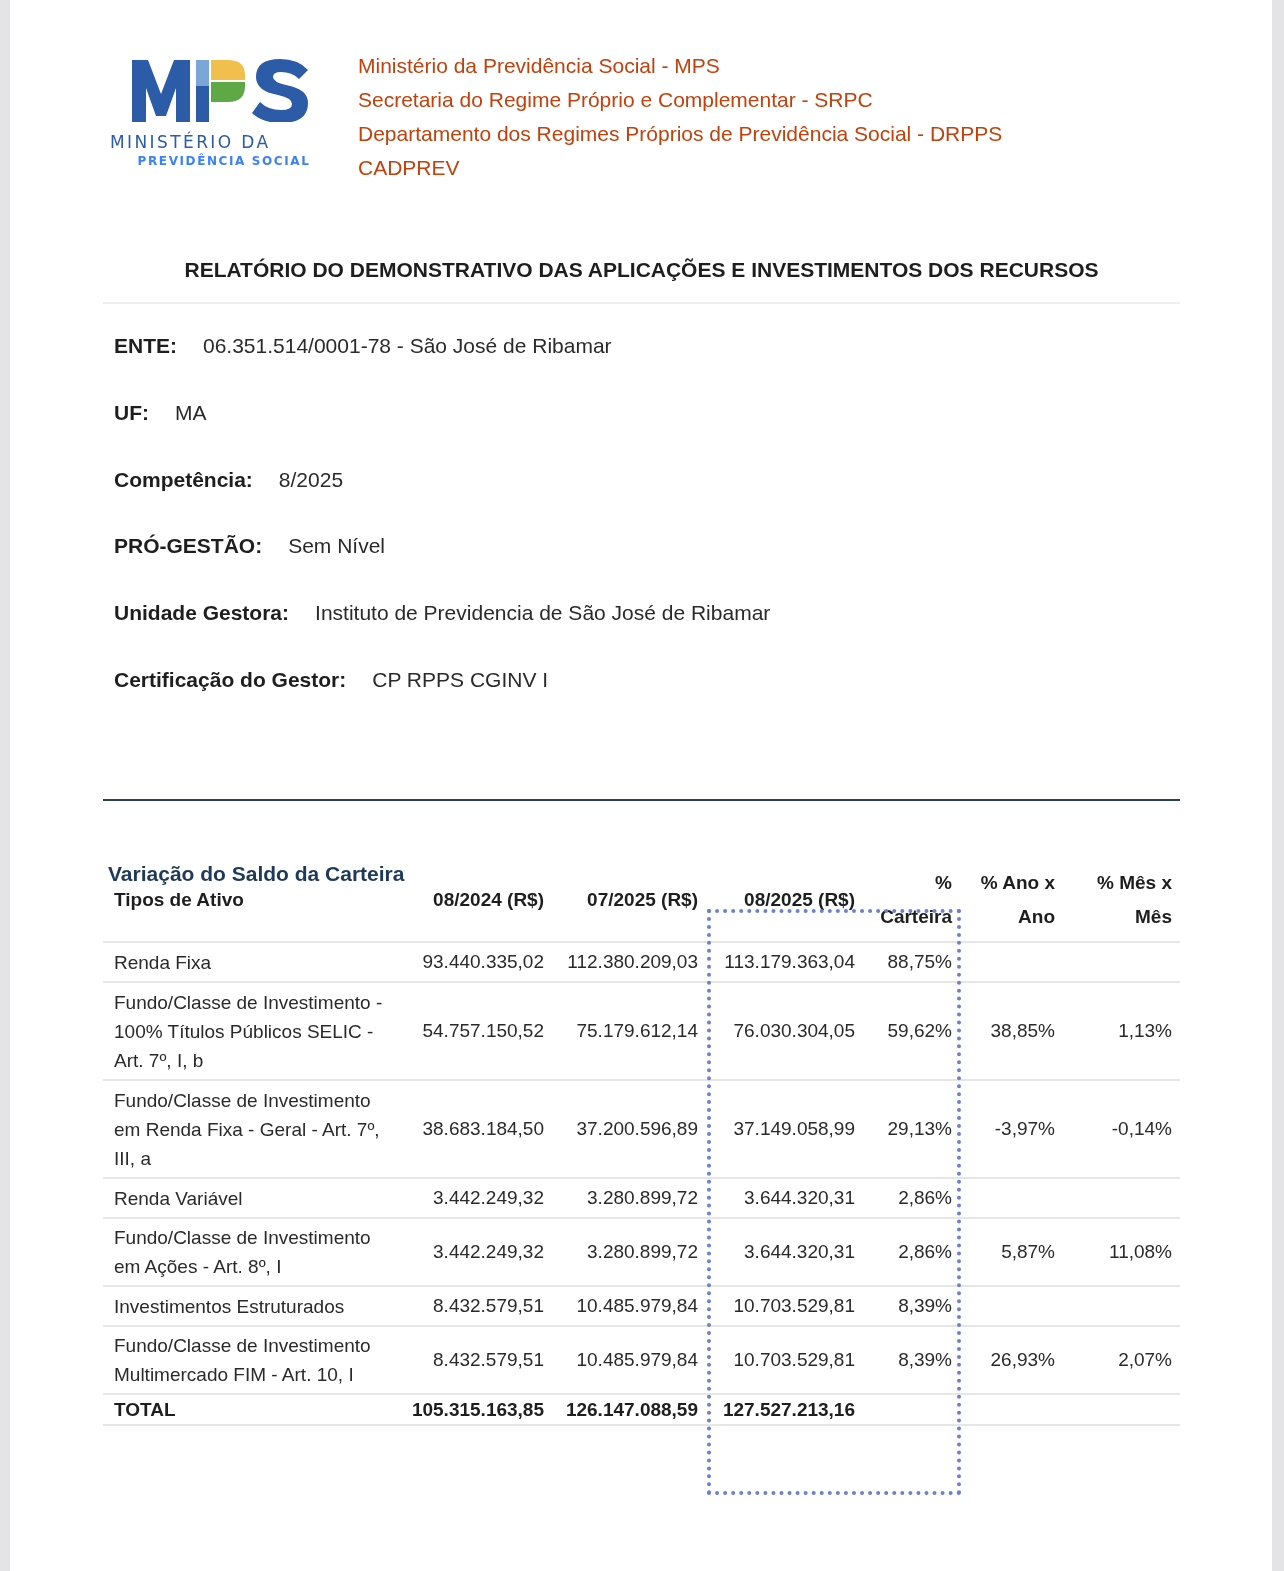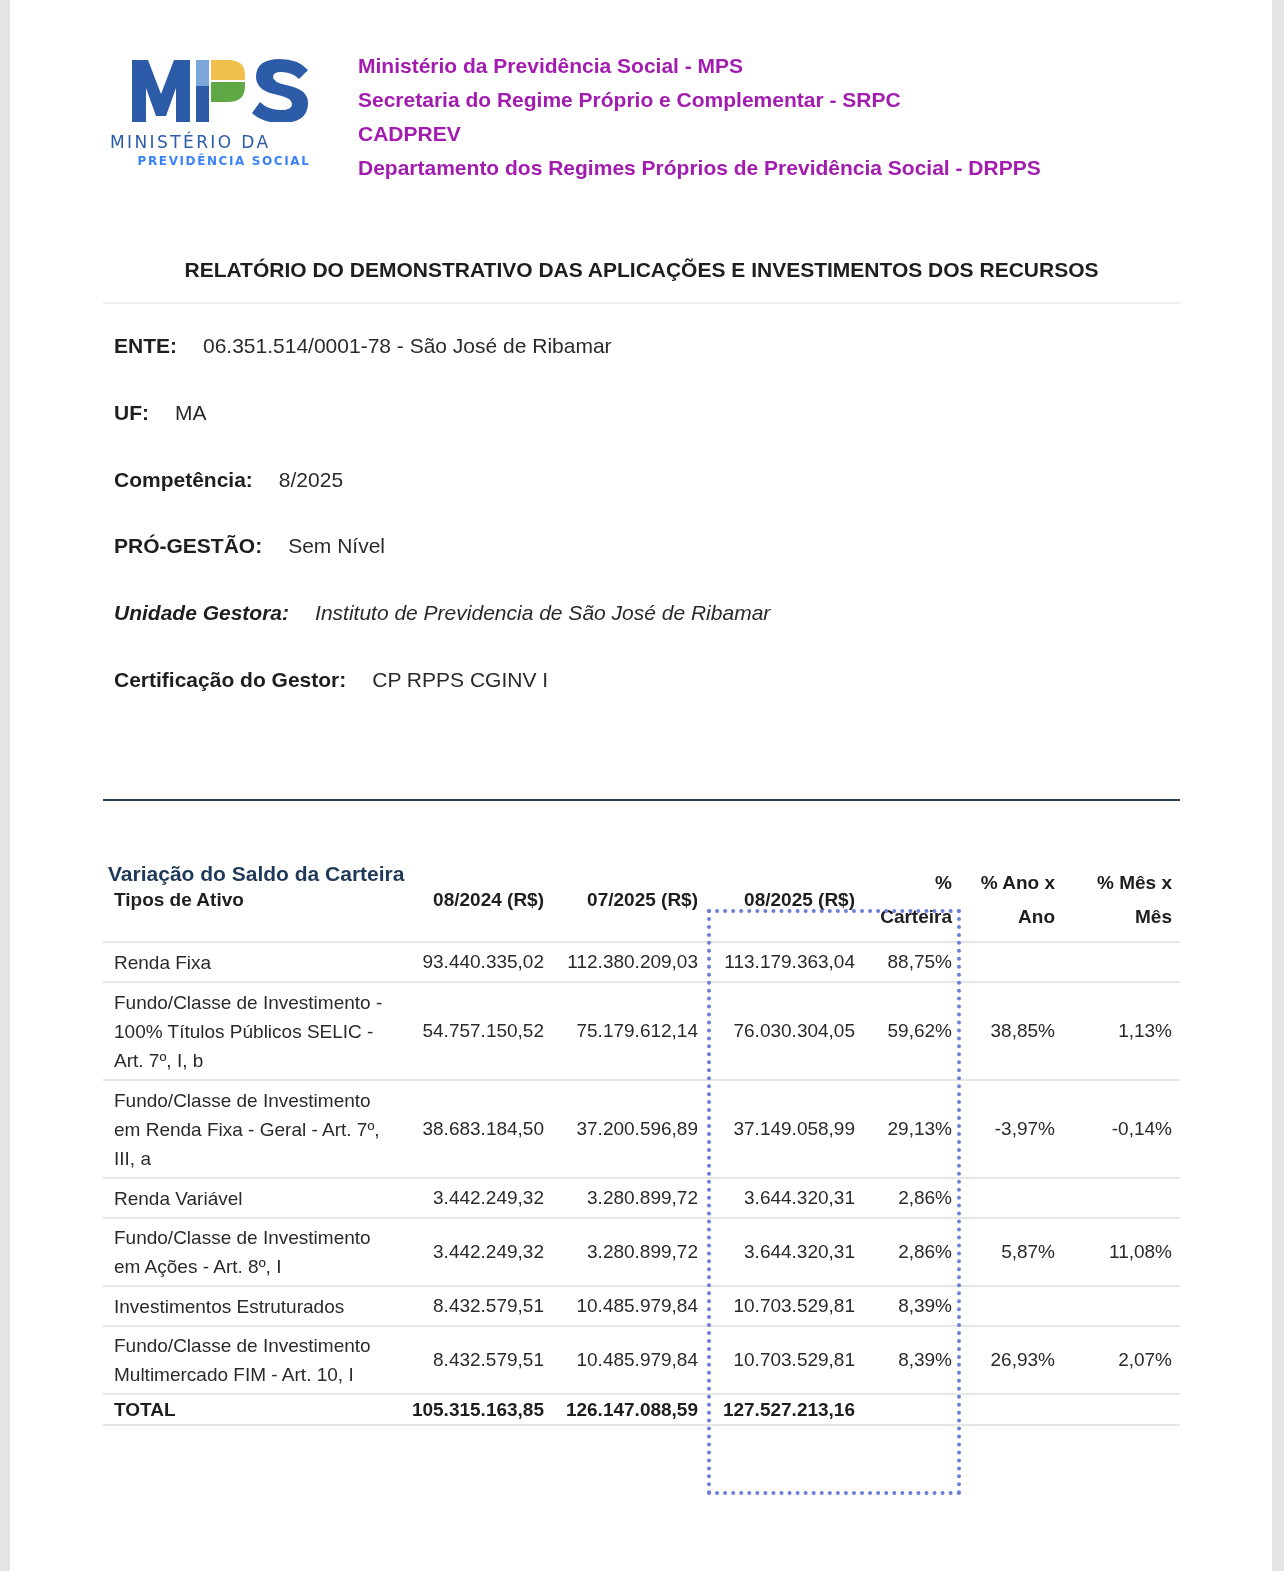--- a/index.html
+++ b/index.html
@@ -18,21 +18,21 @@
   .logo-mark { position:absolute; left:22px; top:0; }
   .logo-line1 {
     position:absolute; left:0; top:74px; width:228px; text-align:left;
     font-size:17px; letter-spacing:2.4px; color:#2c5ba8; font-family:"DejaVu Sans", sans-serif;
   }
   .logo-line2 {
     position:absolute; left:0; top:96px; width:228px; text-align:center;
     font-size:12px; letter-spacing:1.6px; font-weight:bold; color:#3b82f6; font-family:"DejaVu Sans", sans-serif;
   }
   .org { position:absolute; left:348px; top:52px; }
-  .org div { font-size:21px; font-weight:bold; color:#a21caf; height:34px; line-height:28px; white-space:nowrap; }
+  .org div { font-size:21px; font-weight:normal; color:#c2410c; height:34px; line-height:28px; white-space:nowrap; }
 
   .report-title {
     position:absolute; left:93px; top:258px; width:1077px; text-align:center;
     font-size:21px; font-weight:bold; color:#1e1e1e;
   }
   .title-rule { position:absolute; left:93px; top:302px; width:1077px; height:2px; background:#efefef; }
 
   .info { position:absolute; left:104px; font-size:21px; white-space:nowrap; }
   .info .lbl { font-weight:bold; color:#1e1e1e; margin-right:26px; }
   .info .val { color:#2a2a2a; }
@@ -83,40 +83,40 @@
 
       <path d="M176,12 Q166,1 148,1 Q124,1 124,19 Q124,33 146,37 Q160,40 160,46 Q160,52 149,52 Q136,52 128,44 L120,55 Q130,65 149,65 Q176,65 176,45 Q176,31 154,27 Q141,24 141,19 Q141,14 149,14 Q160,14 167,21 Z" fill="#2c5ba8"></path>
     </svg>
     <div class="logo-line1">MINISTÉRIO DA</div>
     <div class="logo-line2">PREVIDÊNCIA SOCIAL</div>
   </div>
 
   <div class="org">
     <div>Ministério da Previdência Social - MPS</div>
     <div>Secretaria do Regime Próprio e Complementar - SRPC</div>
+    <div>Departamento dos Regimes Próprios de Previdência Social - DRPPS</div>
     <div>CADPREV</div>
-    <div>Departamento dos Regimes Próprios de Previdência Social - DRPPS</div>
   </div>
 
   <div class="report-title">RELATÓRIO DO DEMONSTRATIVO DAS APLICAÇÕES E INVESTIMENTOS DOS RECURSOS</div>
   <div class="title-rule"></div>
 
   <div class="info" style="top:334px;text-align:center;">
     <span class="lbl">ENTE:</span><span class="val">06.351.514/0001-78 - São José de Ribamar</span>
   </div>
   <div class="info" style="top:401px;">
     <span class="lbl">UF:</span><span class="val">MA</span>
   </div>
   <div class="info" style="top:468px;text-align:right;">
     <span class="lbl">Competência:</span><span class="val">8/2025</span>
   </div>
   <div class="info" style="top:534px;">
     <span class="lbl">PRÓ-GESTÃO:</span><span class="val">Sem Nível</span>
   </div>
-  <div class="info" style="top:601px;font-style:italic;">
+  <div class="info" style="top:601px;">
     <span class="lbl">Unidade Gestora:</span><span class="val">Instituto de Previdencia de São José de Ribamar</span>
   </div>
   <div class="info" style="top:668px;">
     <span class="lbl">Certificação do Gestor:</span><span class="val">CP RPPS CGINV I</span>
   </div>
 
   <div class="section-rule"></div>
   <div class="section-title">Variação do Saldo da Carteira</div>
 
   <table class="grid">

